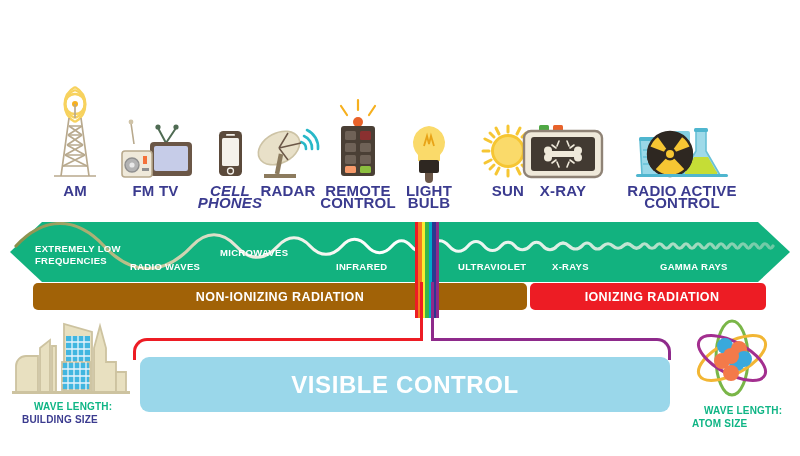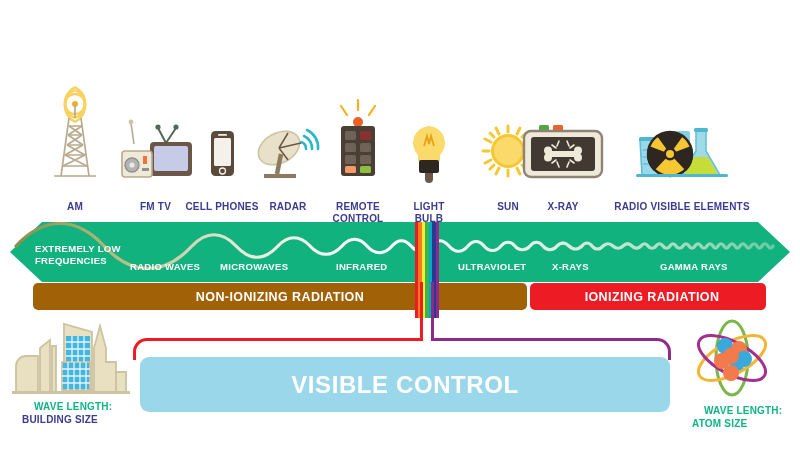--- a/index.html
+++ b/index.html
@@ -12,22 +12,22 @@
   
   .title{
     position:absolute;left:0;top:20px;width:800px;text-align:center;
     font-size:26px;font-weight:bold;letter-spacing:.5px;color:#0fb585;
   }
 
   
   .icon-item{position:absolute;text-align:center;}
   .icon-art{position:relative;height:95px;}
   .icon-label{
-    font-size:10px;font-weight:bold;color:#3b3b8f;letter-spacing:.2px;
-    line-height:12px;margin-top:18px;white-space:pre-line;
+    font-size:15px;font-weight:bold;color:#3b3b8f;letter-spacing:.2px;
+    line-height:12px;margin-top:2px;white-space:pre-line;
   }
 
   
   .band-wrap{position:absolute;left:0;top:222px;width:800px;height:60px;}
   .band{
     position:absolute;left:0;top:0;width:800px;height:60px;background:#12b27f;
     clip-path:polygon(42px 0, 758px 0, 790px 30px, 758px 60px, 42px 60px, 10px 30px);
   }
   .band-labels{position:absolute;left:0;top:0;width:800px;height:60px;padding-left:12px;}
   .band-label{
@@ -127,21 +127,21 @@
         <rect x="4" y="63" width="30" height="26" rx="3" fill="#efe9da" stroke="#b8a98d" stroke-width="1.6"></rect>
         <circle cx="14" cy="77" r="7" fill="#b3b3b3" stroke="#8f8f8f" stroke-width="1.4"></circle>
         <circle cx="14" cy="77" r="2.6" fill="#e9e9e9"></circle>
         <rect x="25" y="68" width="4" height="8" fill="#f4713a"></rect>
         <rect x="24" y="80" width="7" height="3" fill="#8f8f8f"></rect>
       </svg>
     </div>
     <div class="icon-label">FM  TV</div>
   </div>
 
-  <div class="icon-item" style="left:182px;top:88px;width:80px;">
+  <div class="icon-item" style="left:190px;top:88px;width:80px;font-style:italic;">
     <div class="icon-art">
       <svg width="80" height="95" viewBox="0 0 80 95">
         <rect x="29" y="43" width="23" height="45" rx="4.5" fill="#5b4a3b"></rect>
         <rect x="32" y="50" width="17" height="28" rx="1.5" fill="#f4f1ea"></rect>
         <rect x="36" y="46" width="9" height="1.8" rx=".9" fill="#f4f1ea"></rect>
         <circle cx="40.5" cy="83" r="3" fill="none" stroke="#f4f1ea" stroke-width="1.3"></circle>
       </svg>
     </div>
     <div class="icon-label">CELL PHONES</div>
   </div>
@@ -272,21 +272,21 @@
         <g fill="#2e2721">
           <path d="M58 66 L45 48 a22 22 0 0 1 26 0 z"></path>
           <path d="M58 66 L42 83 a22 22 0 0 1 -5 -25 z"></path>
           <path d="M58 66 L74 83 a22 22 0 0 0 5 -25 z"></path>
         </g>
         <circle cx="58" cy="66" r="6.5" fill="#2e2721"></circle>
         <circle cx="58" cy="66" r="4" fill="#f6c633"></circle>
         <rect x="24" y="86" width="92" height="3" rx="1.5" fill="#4fb6cf"></rect>
       </svg>
     </div>
-    <div class="icon-label">RADIO VISIBLE ELEMENTS</div>
+    <div class="icon-label">RADIO ACTIVE CONTROL</div>
   </div>
 
   <div class="band-wrap">
     <div class="band"></div>
 
     <svg width="800" height="60" style="position:absolute;left:0;top:0;">
       <defs>
         <linearGradient id="wgrad" x1="0" y1="0" x2="1" y2="0">
           <stop offset="0" stop-color="#8a8f4a"></stop>
           <stop offset="0.14" stop-color="#b9bd86"></stop>
@@ -327,21 +327,21 @@
              C 742,21 744,21 746,24 S 749,27 751,24
              C 753,21 755,21 757,24 S 760,27 762,24
              C 764,21 766,21 768,24 S 771,27 773,24"></path>
       </g>
     </svg>
 
     <div class="band-labels">
       <div class="band-label" style="left:35px;top:21px;">EXTREMELY LOW
 FREQUENCIES</div>
       <div class="band-label" style="left:130px;top:39px;">RADIO WAVES</div>
-      <div class="band-label" style="left:220px;top:39px;">MICROWAVES</div>
+      <div class="band-label" style="left:220px;top:25px;">MICROWAVES</div>
       <div class="band-label" style="left:336px;top:39px;">INFRARED</div>
       <div class="band-label" style="left:458px;top:39px;">ULTRAVIOLET</div>
       <div class="band-label" style="left:552px;top:39px;">X-RAYS</div>
       <div class="band-label" style="left:660px;top:39px;">GAMMA RAYS</div>
     </div>
   </div>
 
   <div class="rainbow">
     <span style="background:#ed1c24;"></span>
     <span style="background:#f47b20;"></span>

